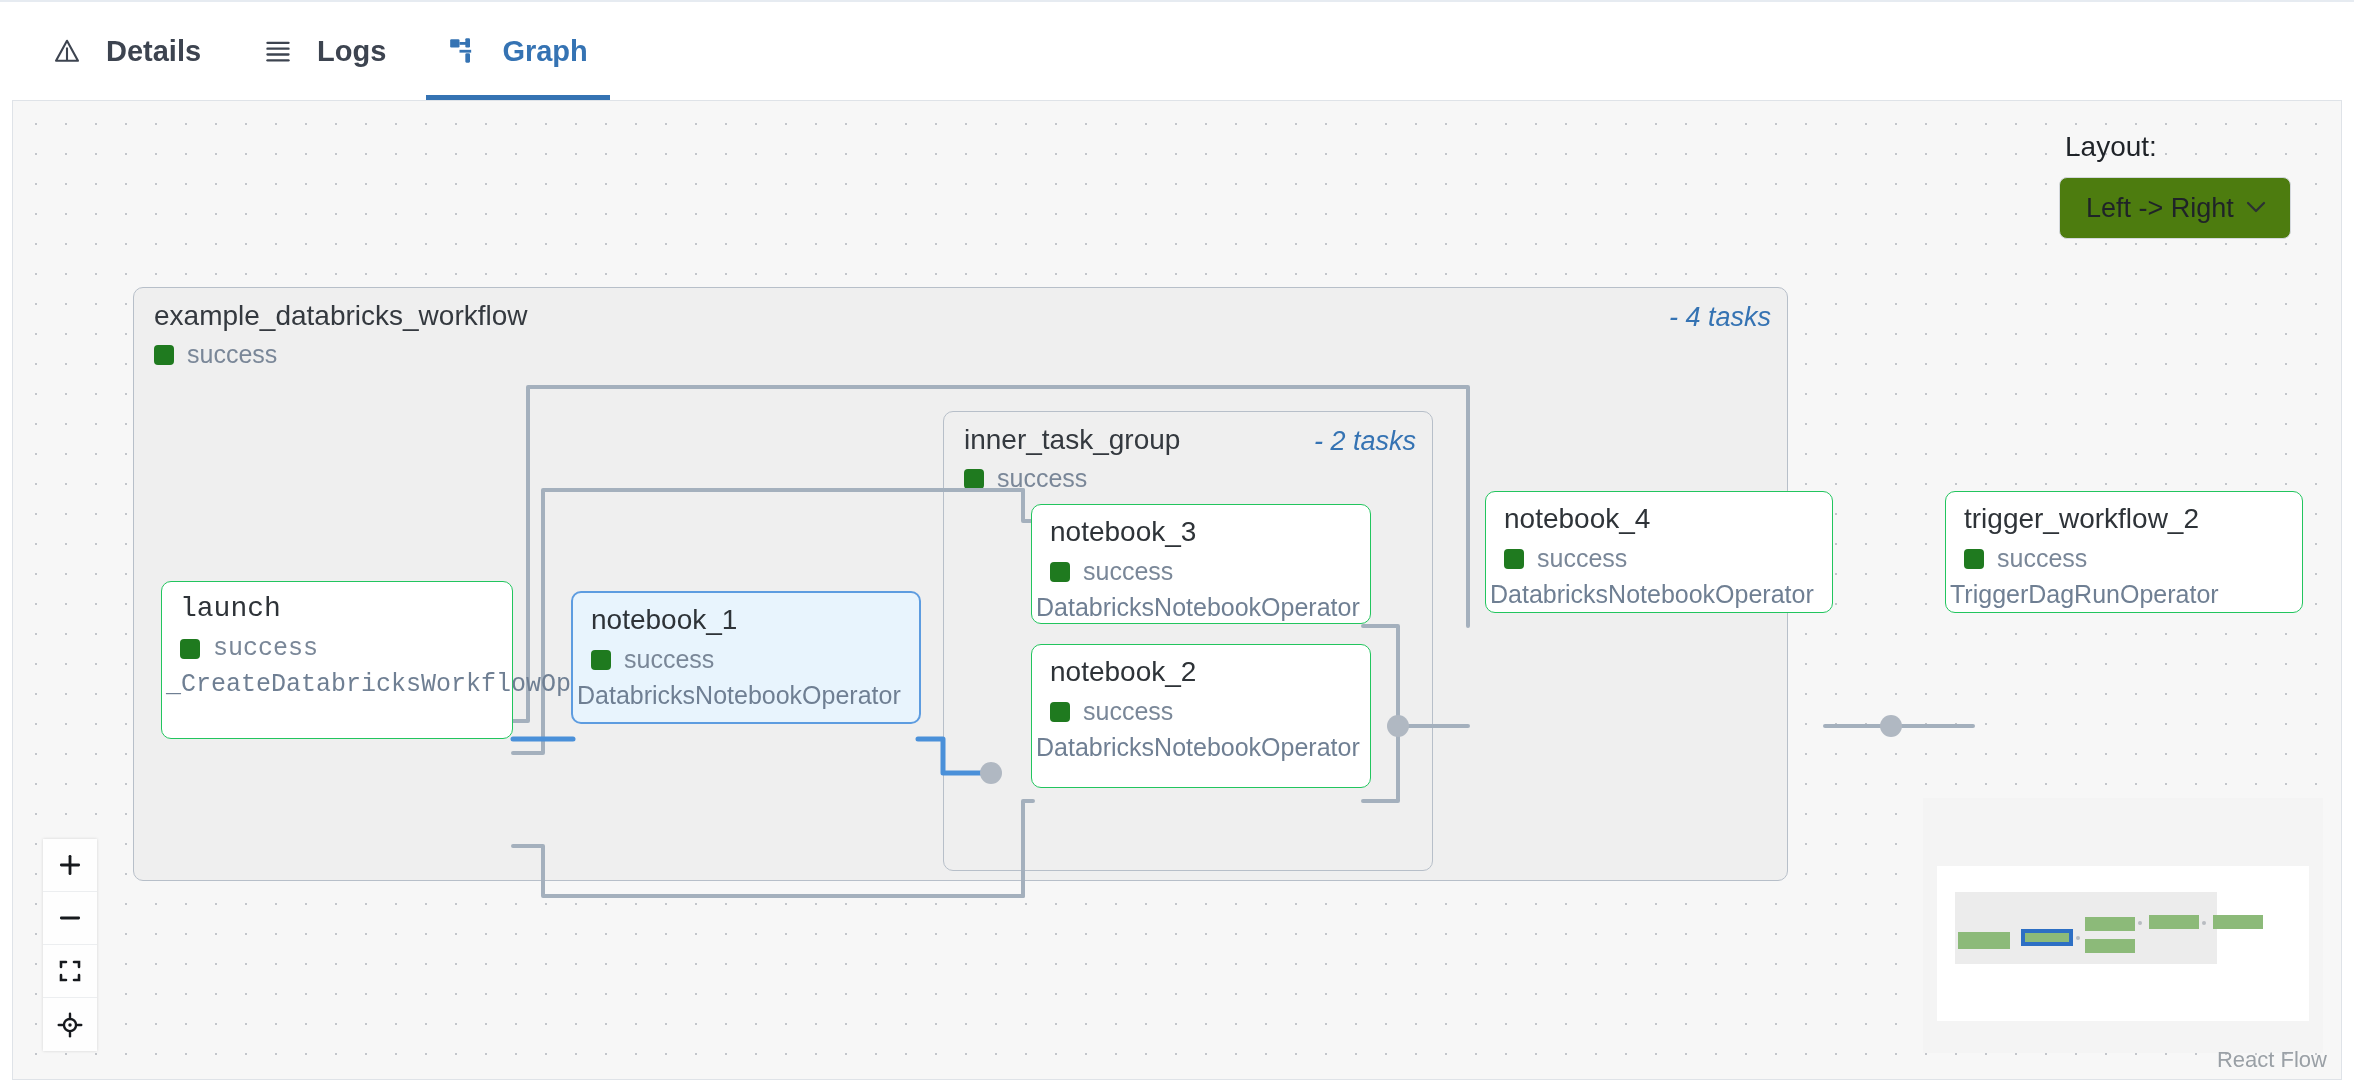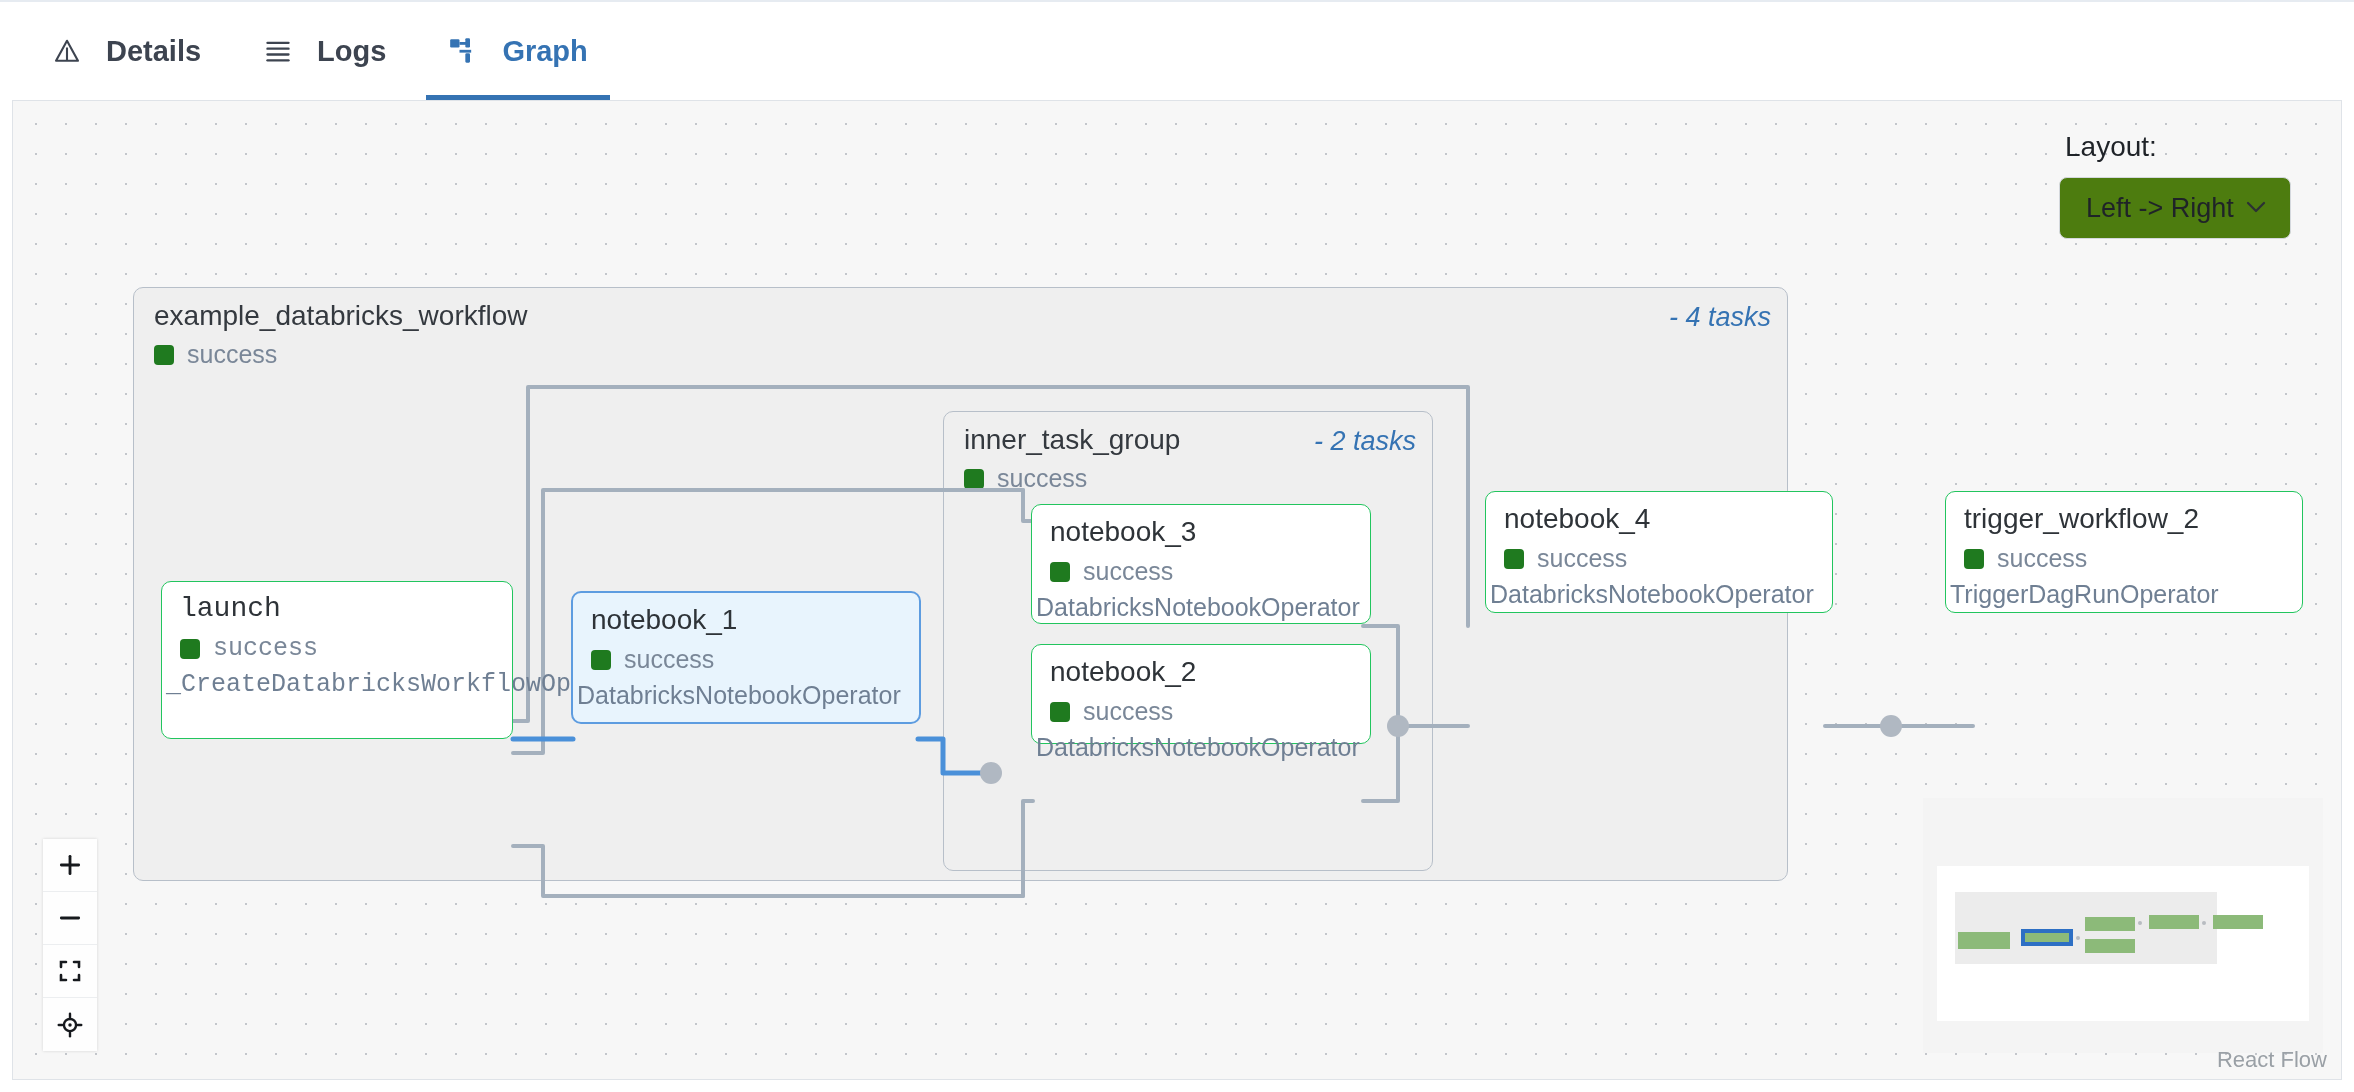--- a/index.html
+++ b/index.html
@@ -289,21 +289,21 @@
 
   <div class="node" style="left:1018px; top:403px; width:340px; height:120px;">
     <div class="node-title">notebook_3</div>
     <div class="node-status">
       <span class="sq"></span>
       <span class="stxt">success</span>
     </div>
     <div class="node-op">DatabricksNotebookOperator</div>
   </div>
 
-  <div class="node" style="left:1018px; top:543px; width:340px; height:100px;">
+  <div class="node" style="left:1018px; top:543px; width:340px; height:144px;">
     <div class="node-title">notebook_2</div>
     <div class="node-status">
       <span class="sq"></span>
       <span class="stxt">success</span>
     </div>
     <div class="node-op">DatabricksNotebookOperator</div>
   </div>
 
   <div class="node" style="left:1472px; top:390px; width:348px; height:122px;">
     <div class="node-title">notebook_4</div>

